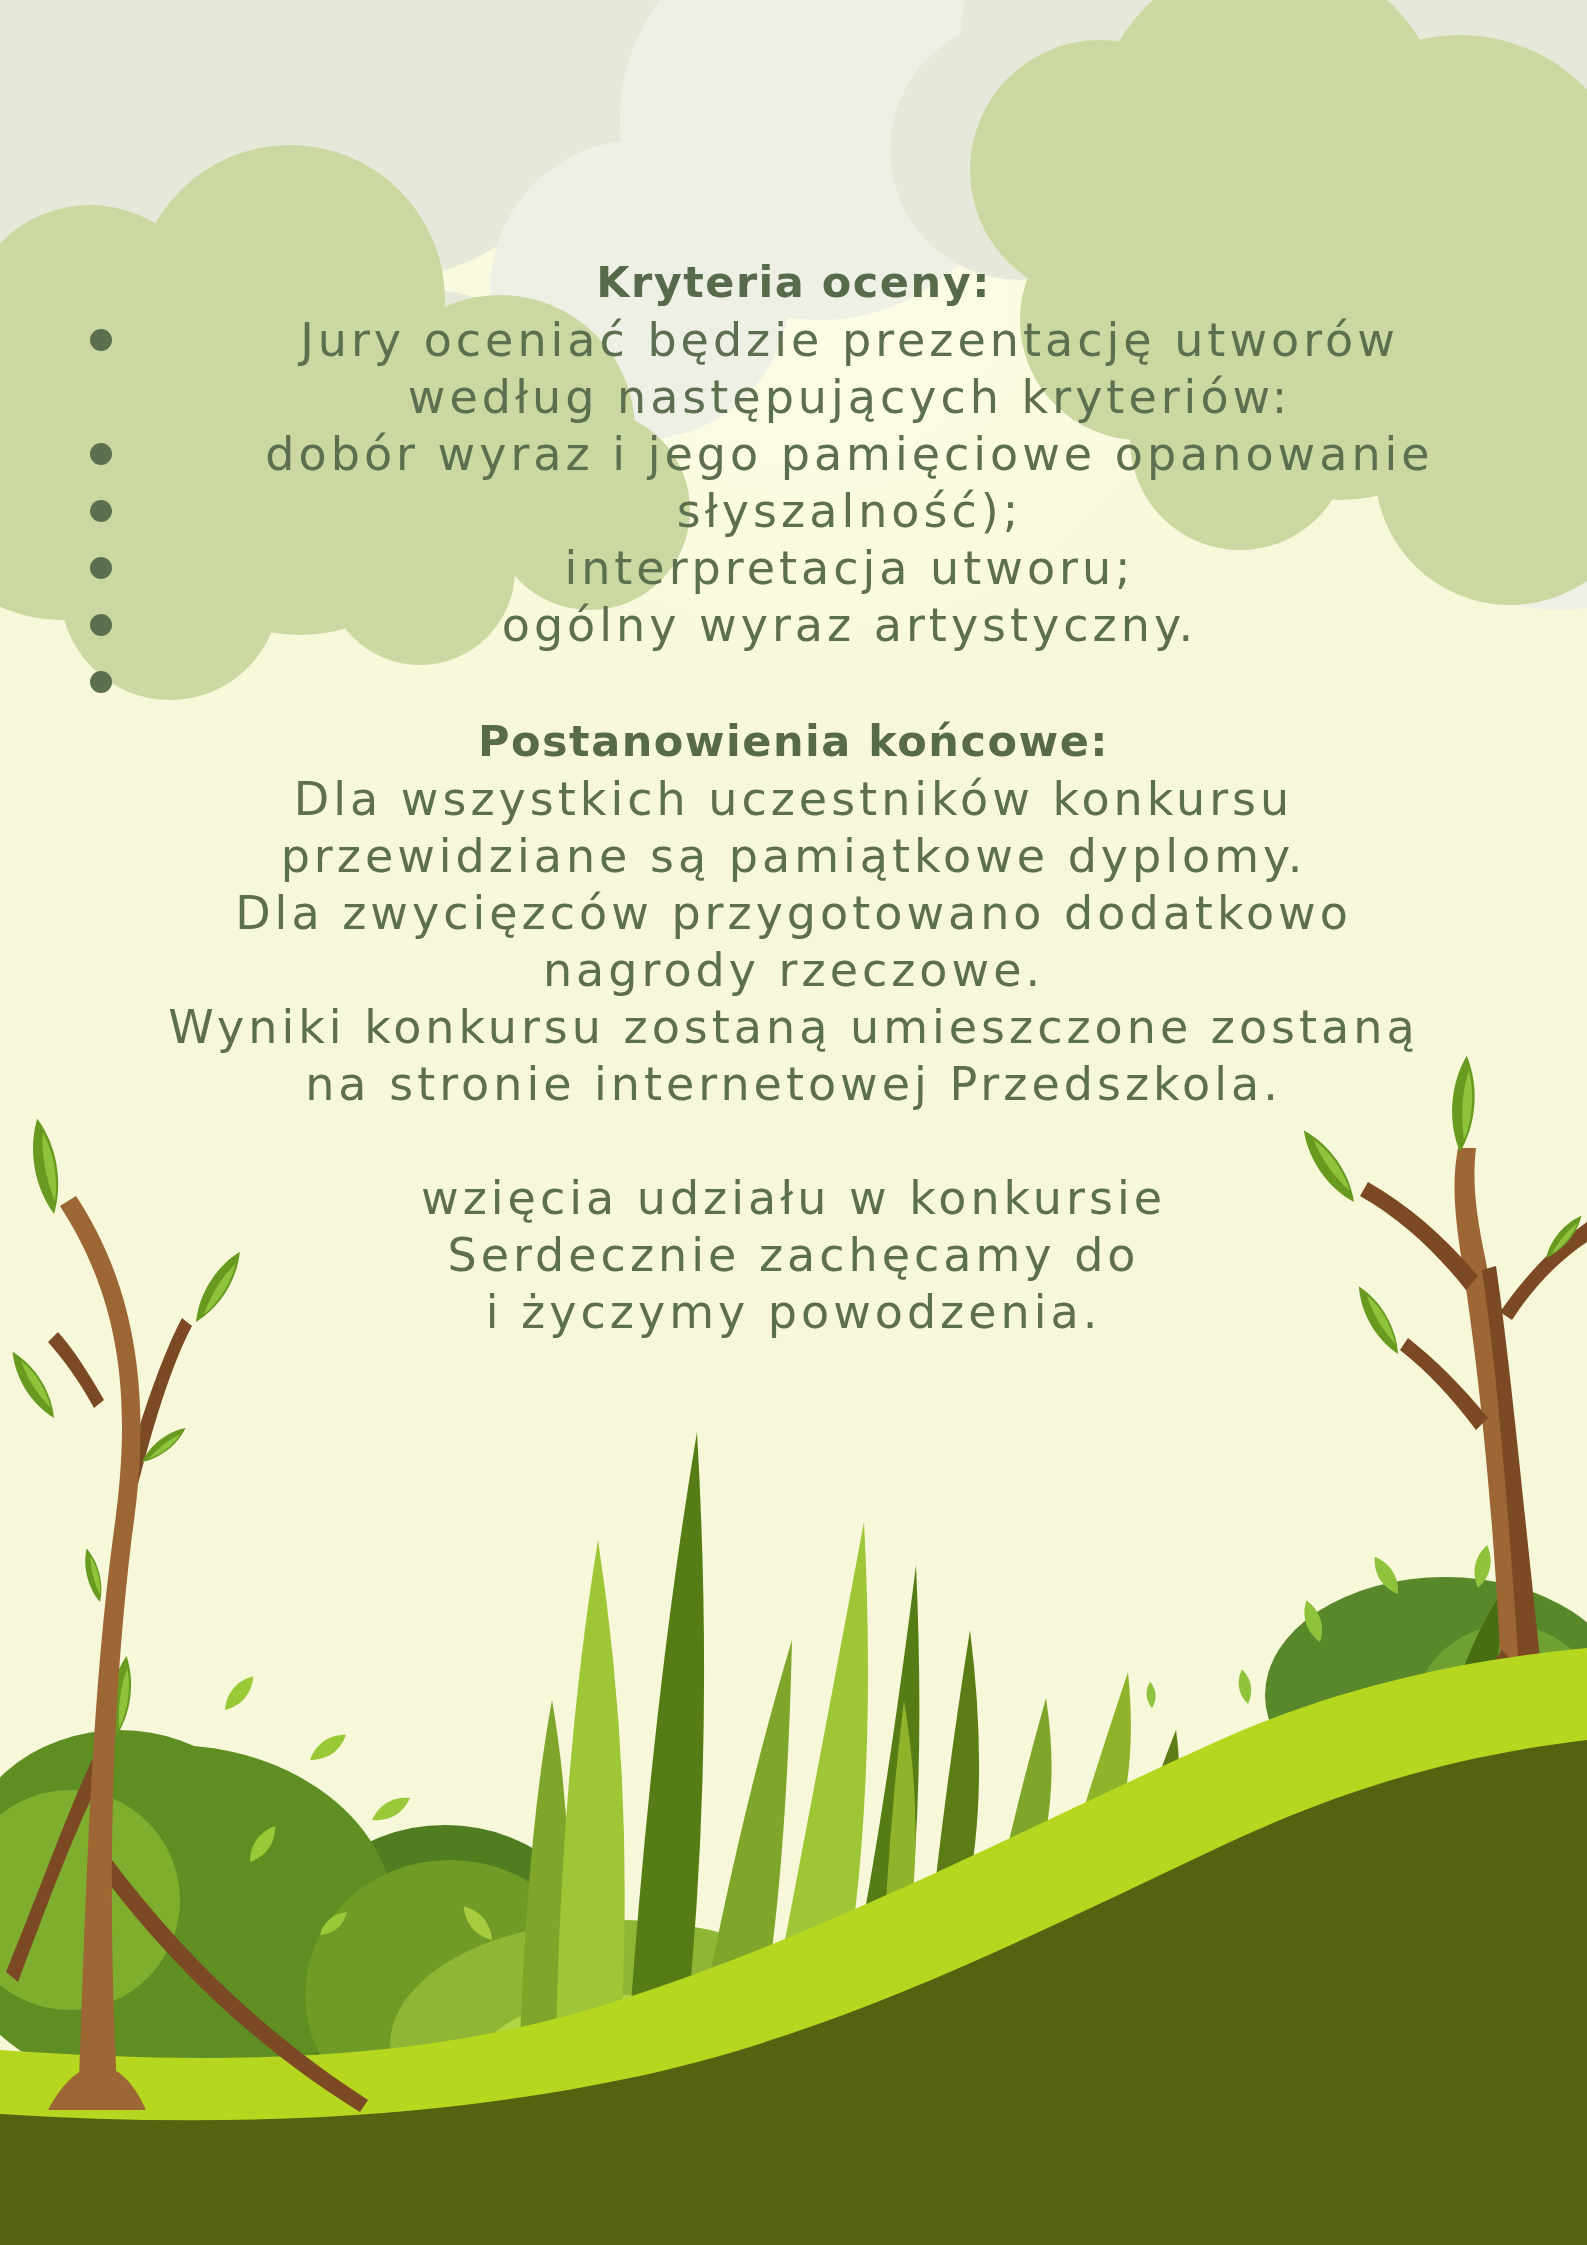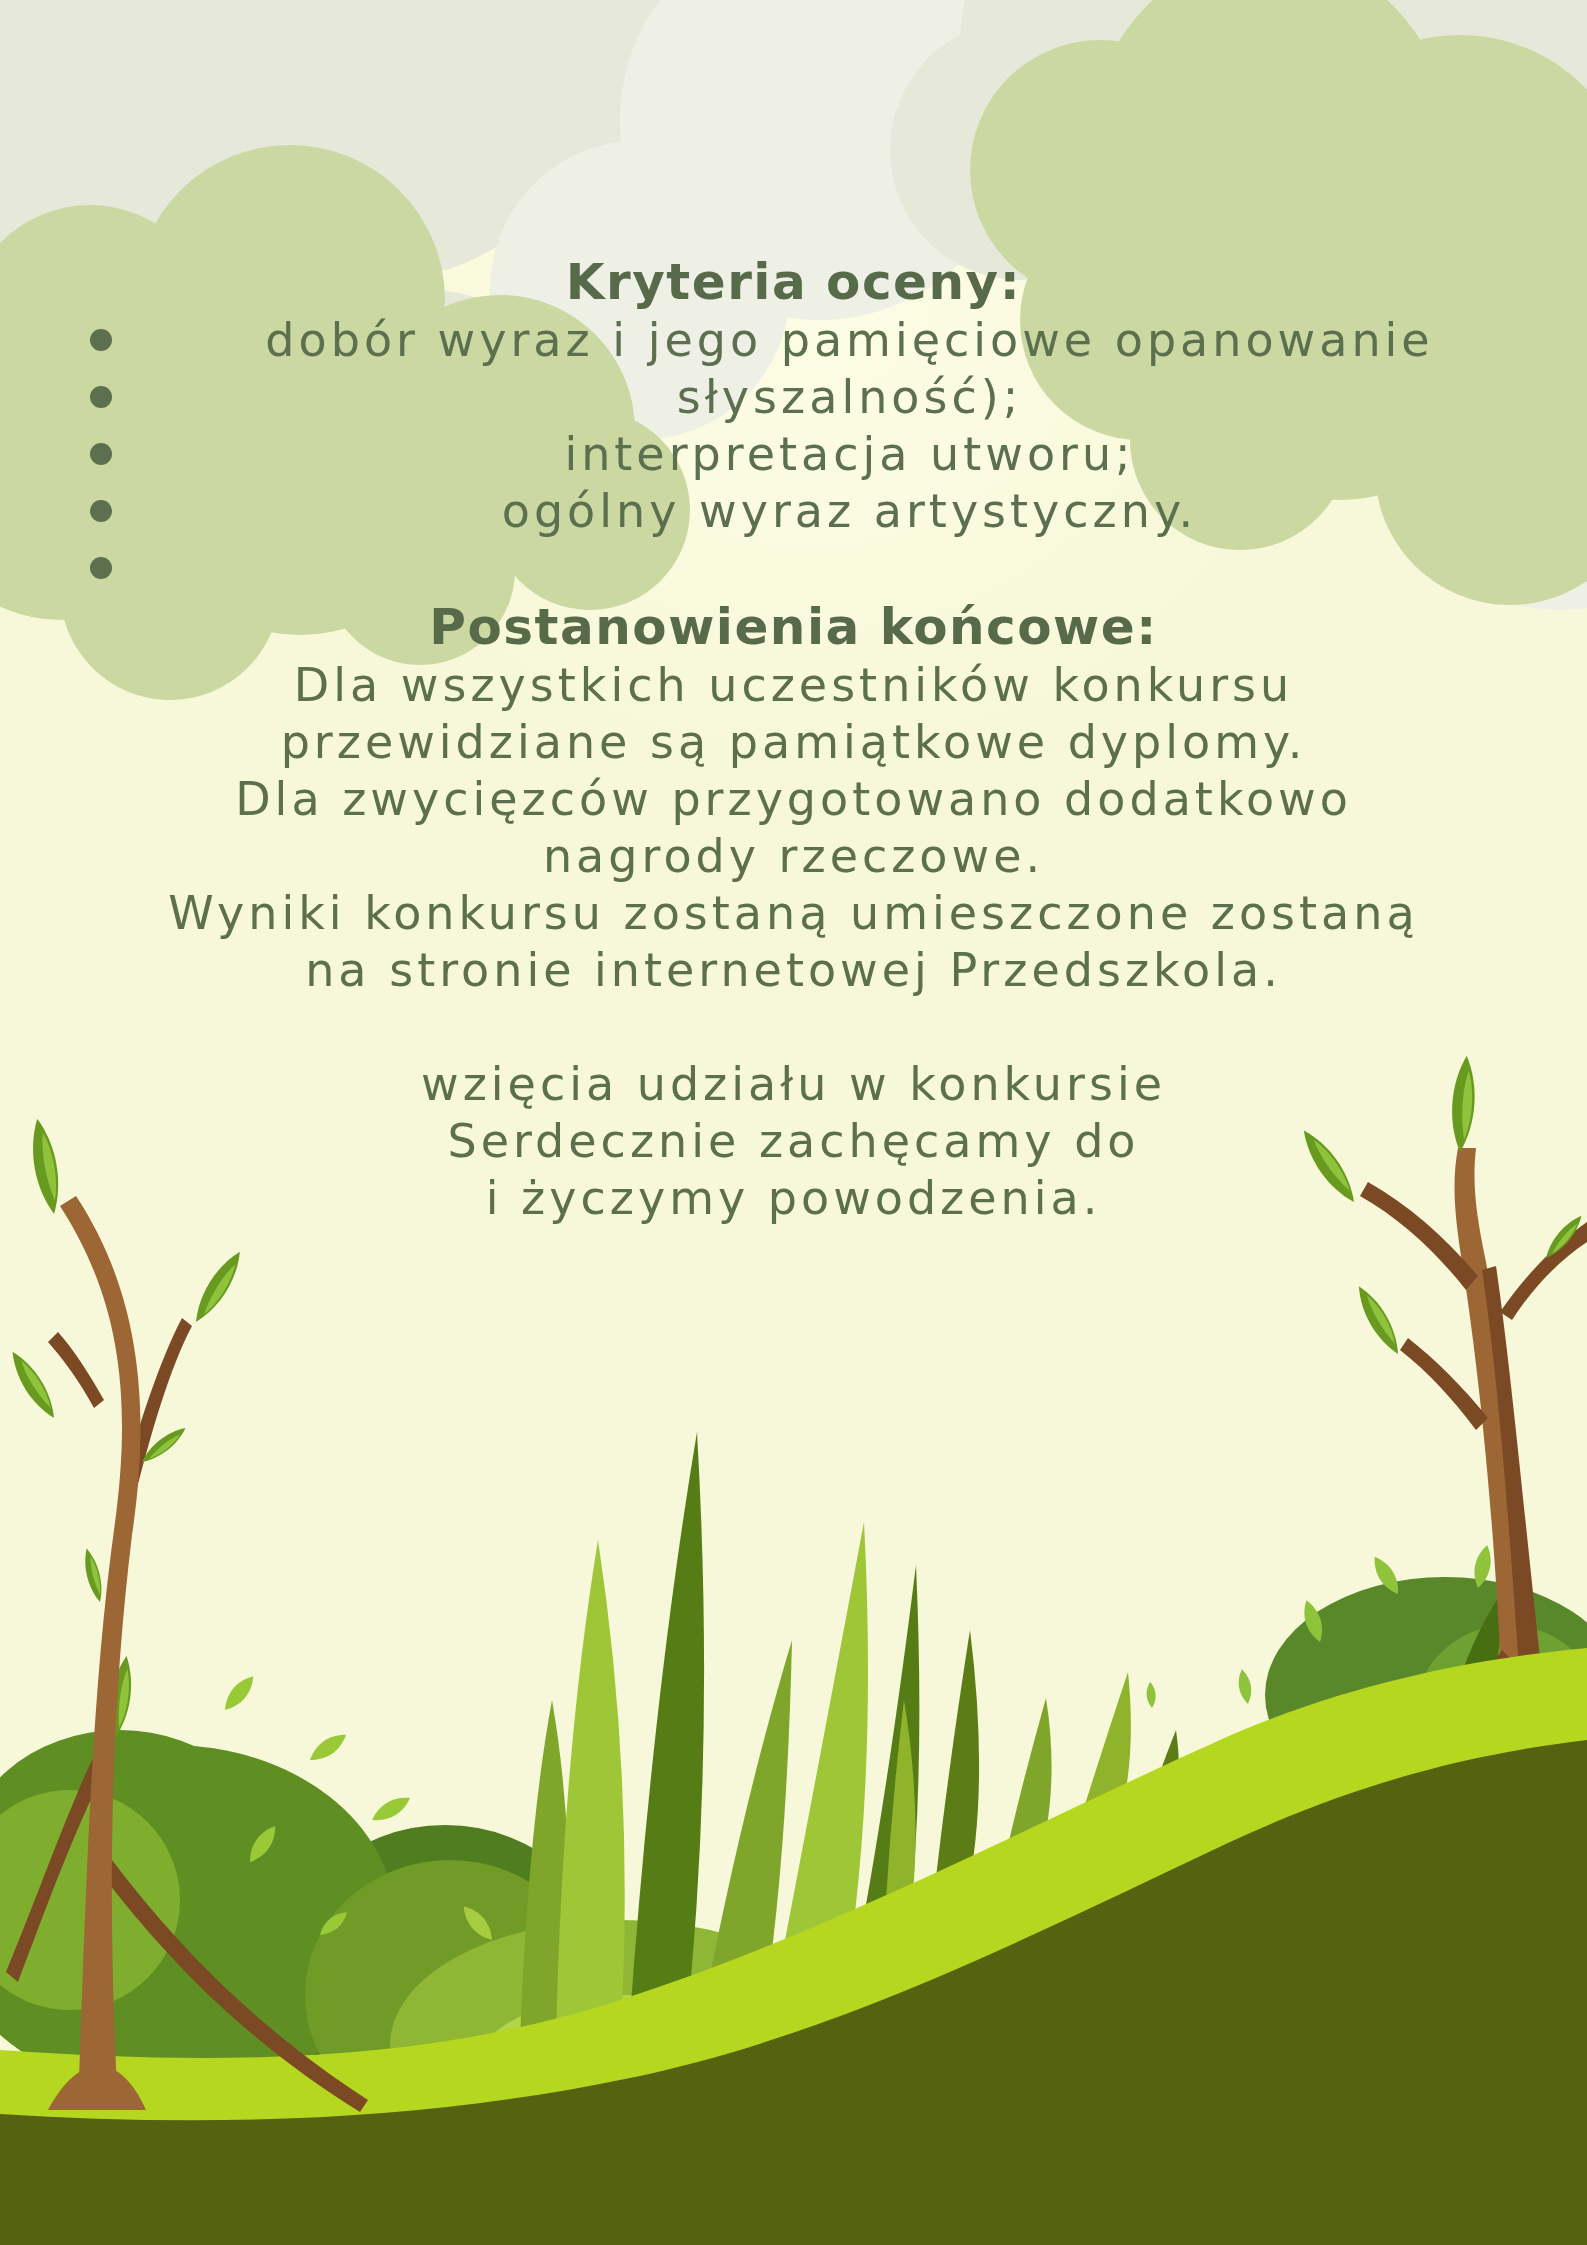--- a/index.html
+++ b/index.html
@@ -9,21 +9,21 @@
     font-family:"DejaVu Sans","Liberation Sans",sans-serif;
   }
   #poster{position:absolute;inset:0;}
   #scene{position:absolute;left:0;top:0;width:1587px;height:2245px;display:block;}
   .copy{
     position:absolute;left:0;right:0;top:252px;
     color:#5c6f4e;font-size:46px;line-height:57px;letter-spacing:4px;
     text-align:center;z-index:2;
   }
   .hd{
-    font-size:50px;line-height:60px;font-weight:700;letter-spacing:1.5px;
+    font-size:43px;line-height:60px;font-weight:700;letter-spacing:1.5px;
     margin:0;text-align:center;color:#576a49;
   }
   .blist{list-style:none;margin:0;padding:0;}
   .blist li{display:flex;align-items:flex-start;}
   .dot{
     flex:0 0 auto;width:22px;height:22px;border-radius:50%;
     background:#5c6f4e;margin:17px 0 0 90px;
   }
   .btext{flex:1 1 auto;text-align:center;}
   .bline,.pline{min-height:57px;}
@@ -180,20 +180,27 @@
          L1587,2245 L0,2245 Z"></path>
   </svg>
 
   <div class="copy">
     <h1 class="hd">Kryteria oceny:</h1>
 
     <ul class="blist">
       <li>
         <span class="dot"></span>
         <div class="btext">
+          <div class="bline">Jury oceniać będzie prezentację utworów</div>
+          <div class="bline">według następujących kryteriów:</div>
+        </div>
+      </li>
+      <li>
+        <span class="dot"></span>
+        <div class="btext">
           <div class="bline">dobór wyraz i jego pamięciowe opanowanie</div>
         </div>
       </li>
       <li>
         <span class="dot"></span>
         <div class="btext">
           <div class="bline">słyszalność);</div>
         </div>
       </li>
       <li>

